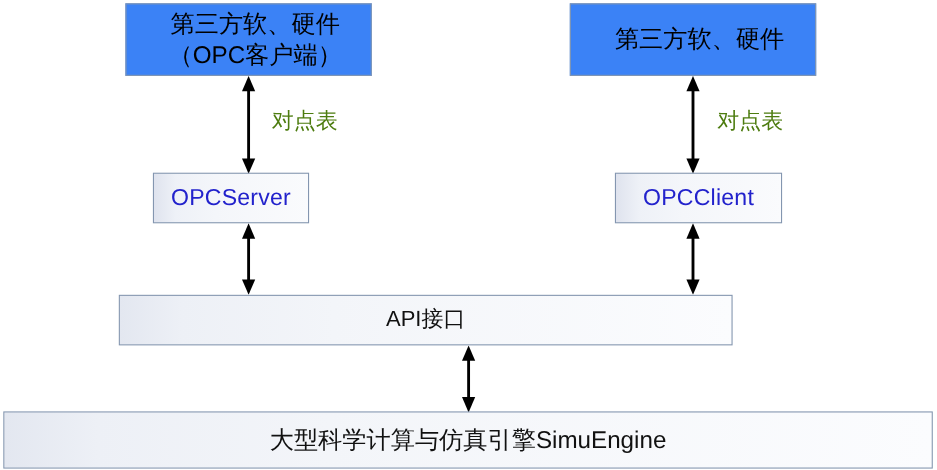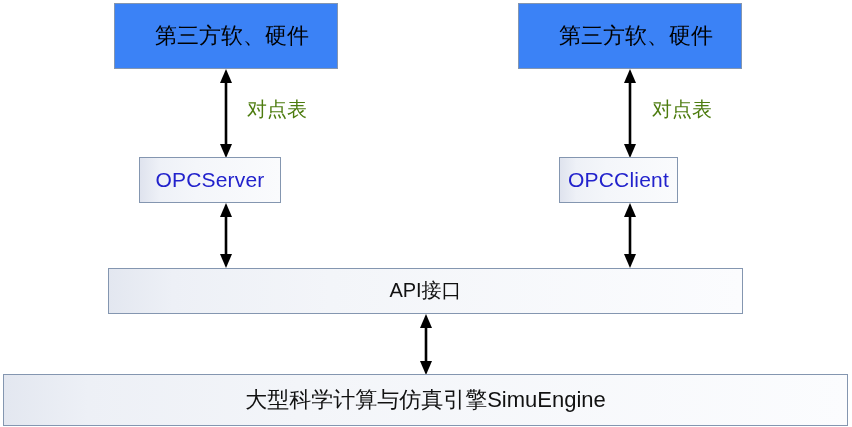--- a/index.html
+++ b/index.html
@@ -67,20 +67,21 @@
   .arrow svg { display: block; }
 </style>
 </head>
 <body>
 
 <div id="canvas">
 
   <div class="box box-white label-top" style="left:114px; top:3px; width:224px; height:66px;">
     <div>
       <span>第三方软、硬件</span>
+      <span class="line2">（OPC客户端）</span>
     </div>
   </div>
 
   <div class="box box-white label-top" style="left:518px; top:3px; width:224px; height:66px;">
     <div>
       <span>第三方软、硬件</span>
     </div>
   </div>
 
   <div class="arrow" style="left:215px; top:69px;">
@@ -105,41 +106,41 @@
       <path d="M11,89 L17,75 L5,75 Z" fill="#000000"></path>
     </svg>
   </div>
 
   <div class="green-label" style="left:652px; top:96px;">对点表</div>
 
   <div class="box box-grad label-opc" style="left:139px; top:157px; width:142px; height:46px;">
     <span>OPCServer</span>
   </div>
 
-  <div class="box box-grad label-opc" style="left:559px; top:157px; width:119px; height:46px;">
+  <div class="box box-grad label-opc" style="left:559px; top:157px; width:152px; height:46px;">
     <span>OPCClient</span>
   </div>
 
   <div class="arrow" style="left:215px; top:203px;">
     <svg width="22" height="65" viewBox="0 0 22 65">
       <line x1="11" y1="10" x2="11" y2="55" stroke="#000000" stroke-width="2.6"></line>
       <path d="M11,0 L17,14 L5,14 Z" fill="#000000"></path>
       <path d="M11,65 L17,51 L5,51 Z" fill="#000000"></path>
     </svg>
   </div>
 
   <div class="arrow" style="left:619px; top:203px;">
     <svg width="22" height="65" viewBox="0 0 22 65">
       <line x1="11" y1="10" x2="11" y2="55" stroke="#000000" stroke-width="2.6"></line>
       <path d="M11,0 L17,14 L5,14 Z" fill="#000000"></path>
       <path d="M11,65 L17,51 L5,51 Z" fill="#000000"></path>
     </svg>
   </div>
 
-  <div class="box box-grad-wide label-api" style="left:108px; top:268px; width:635px; height:46px;">
+  <div class="box box-grad-wide label-api" style="left:108px; top:268px; width:558px; height:46px;">
     <span>API接口</span>
   </div>
 
   <div class="arrow" style="left:415px; top:314px;">
     <svg width="22" height="61" viewBox="0 0 22 61">
       <line x1="11" y1="10" x2="11" y2="51" stroke="#000000" stroke-width="2.6"></line>
       <path d="M11,0 L17,14 L5,14 Z" fill="#000000"></path>
       <path d="M11,61 L17,47 L5,47 Z" fill="#000000"></path>
     </svg>
   </div>

